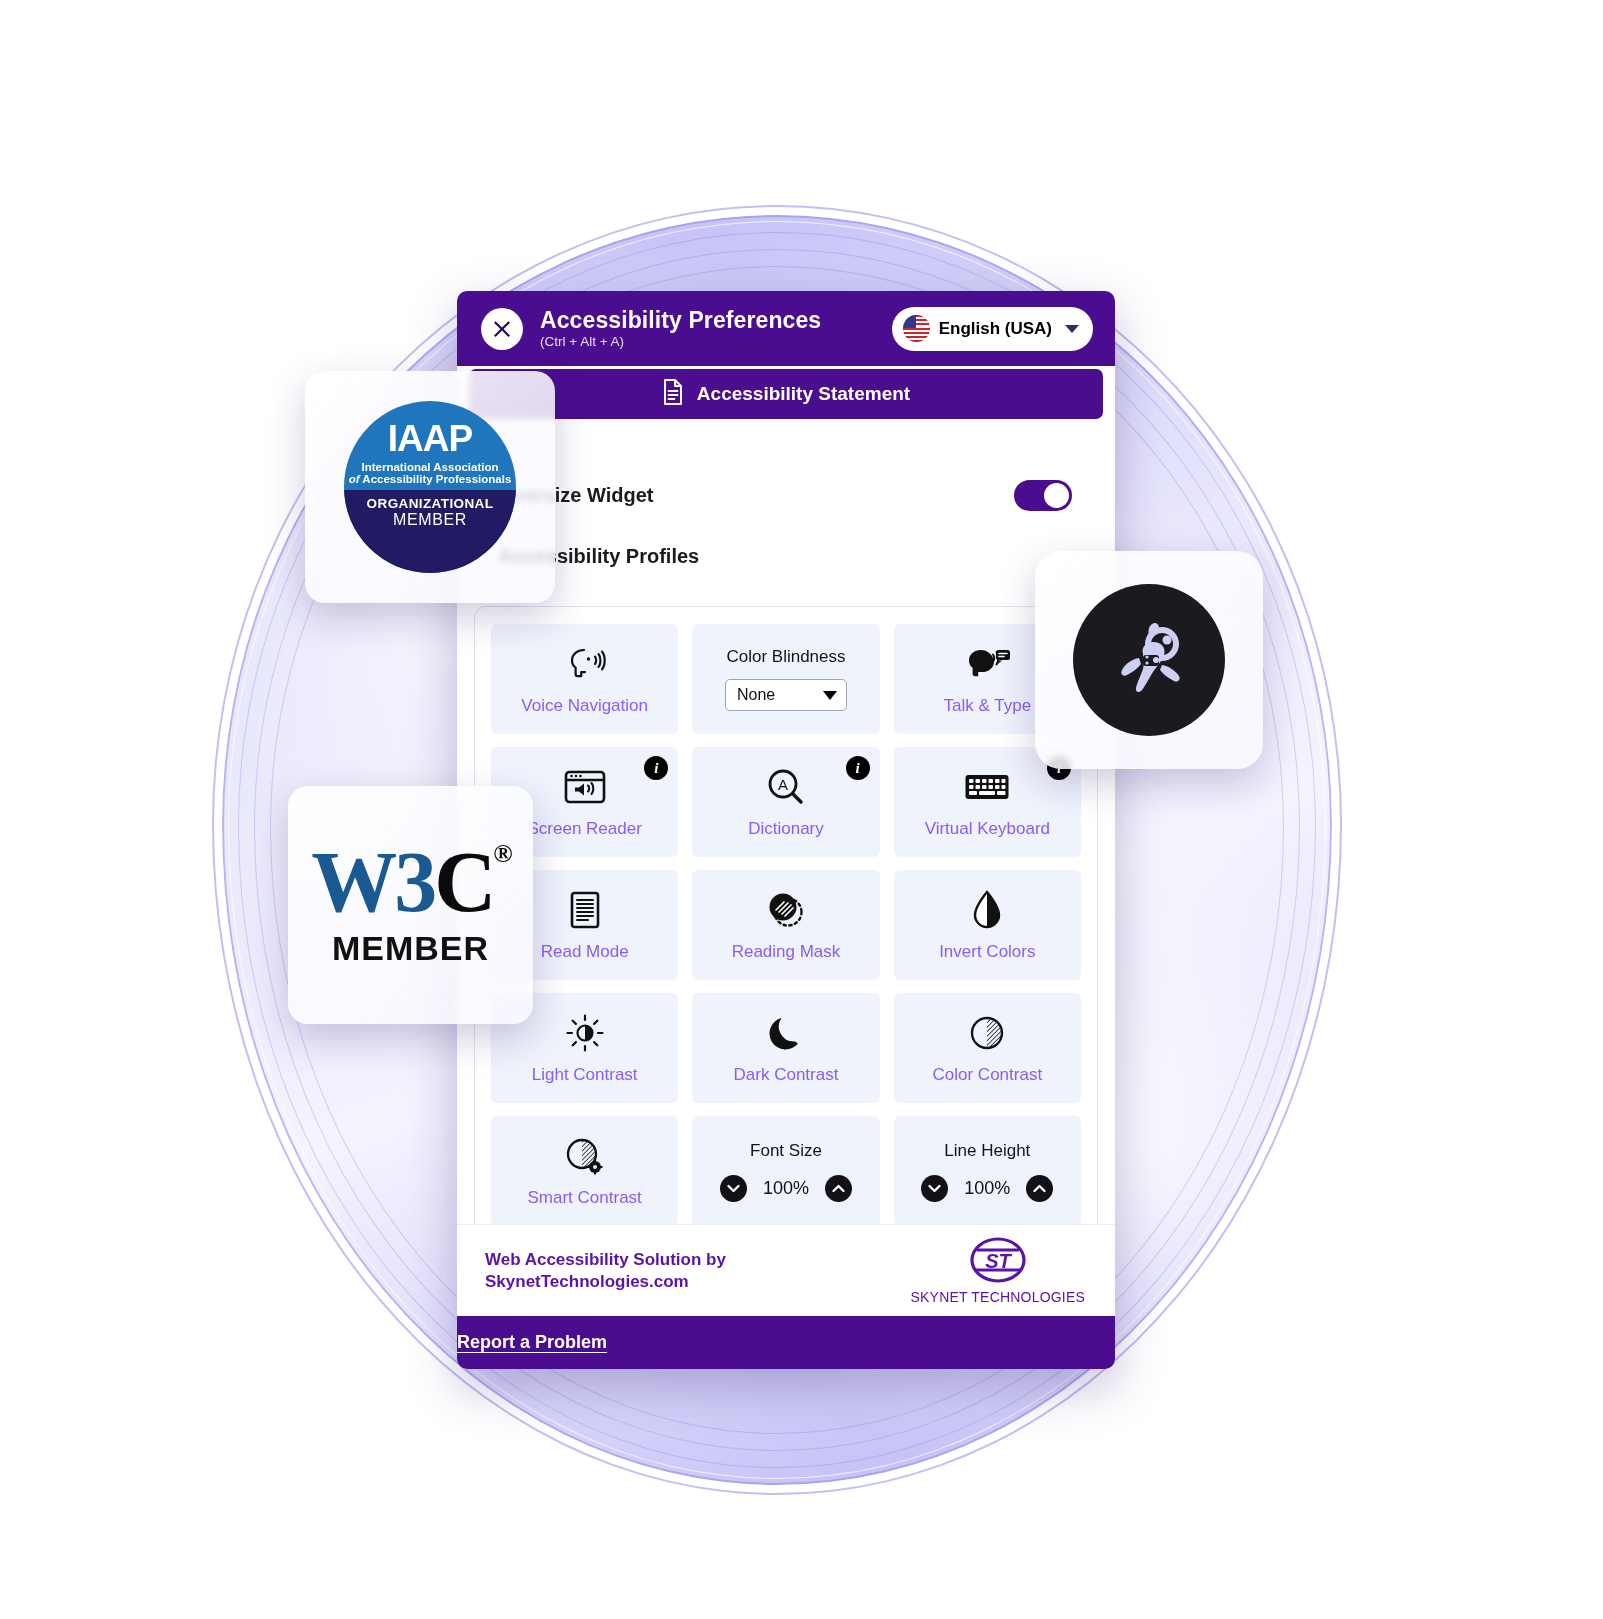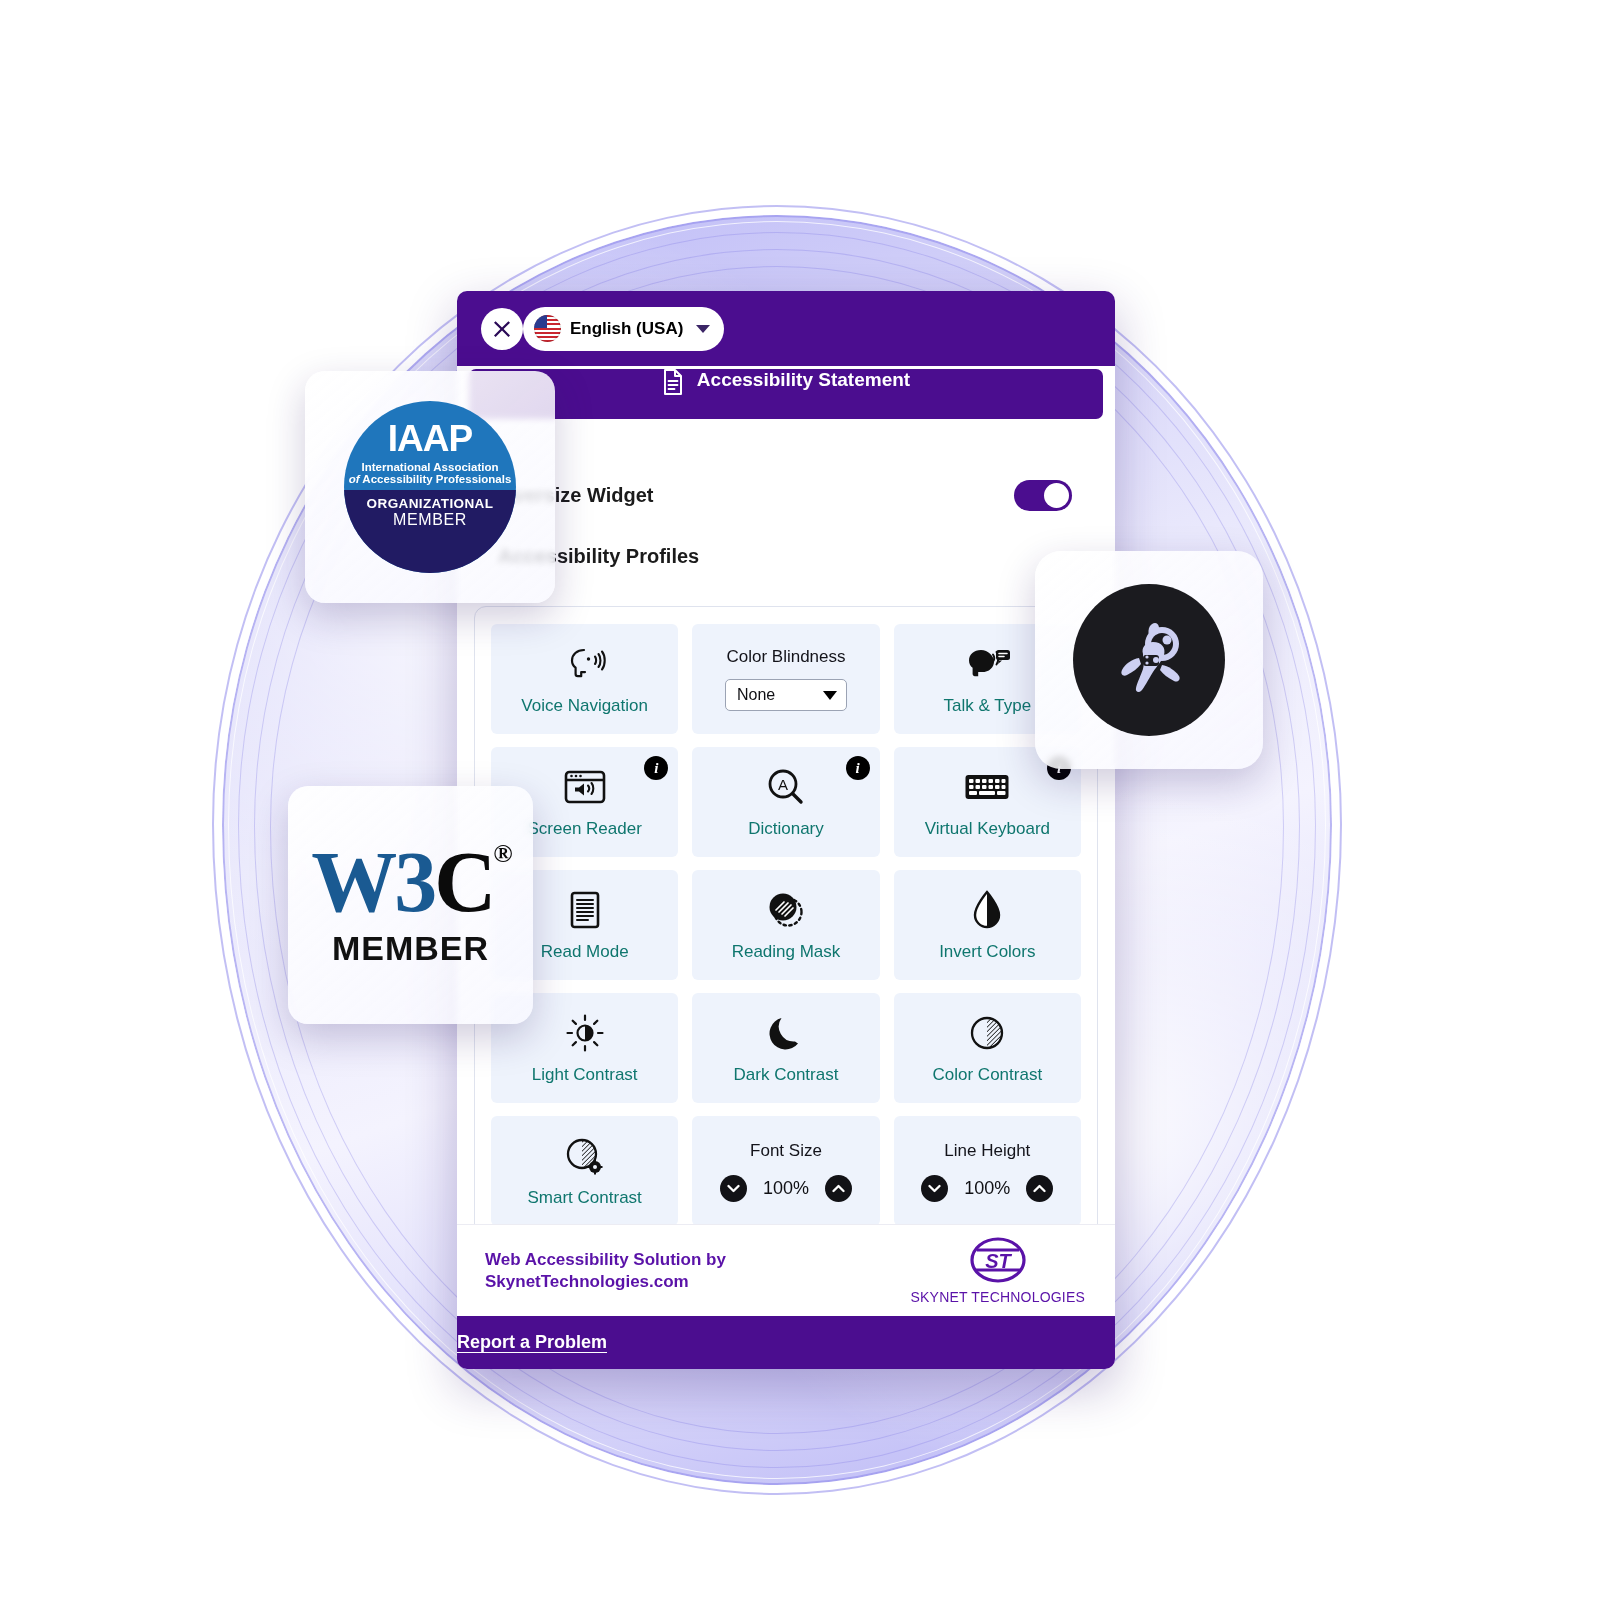--- a/index.html
+++ b/index.html
@@ -104,21 +104,21 @@
     border-left: 7px solid transparent; border-right: 7px solid transparent;
     border-top: 8px solid #3b2566;
   }
 
   
   .statement-bar {
     background: #4b0d8f;
     height: 50px;
     margin: 3px 12px 0 12px;
     border-radius: 7px;
-    display: flex; align-items: flex-start; justify-content: center; gap: 13px;
+    display: flex; align-items: center; justify-content: center; gap: 13px;
     color: #fff; font-size: 19px; font-weight: 700;
     cursor: pointer; flex: none;
   }
 
   
   .w-body { flex: 1 1 auto; padding: 0 0 0 0; position: relative; overflow: hidden; background:#fff; }
   .row-setting {
     display: flex; align-items: center; justify-content: space-between;
     padding: 0 43px 0 41px;
     height: 57px;
@@ -155,21 +155,21 @@
     border-radius: 6px;
     height: 110px;
     display: flex; flex-direction: column;
     align-items: center; justify-content: center;
     gap: 10px;
     position: relative;
     cursor: pointer;
     border: none;
     padding: 0 6px;
   }
-  .tile-label { font-size: 17px; color: #0f766e; text-align: center; line-height: 1.15; }
+  .tile-label { font-size: 17px; color: #8b5cf6; text-align: center; line-height: 1.15; }
   .tile-icon { display: flex; align-items: center; justify-content: center; height: 44px; }
   .info-badge {
     position: absolute; top: 9px; right: 10px;
     width: 24px; height: 24px; border-radius: 50%;
     background: #000; color: #fff;
     font-size: 15px; font-weight: 700; font-style: italic;
     display:flex; align-items:center; justify-content:center;
     font-family: "Liberation Serif", serif;
     cursor: pointer;
   }
@@ -275,20 +275,24 @@
   <div class="blob-ring" style="left:270px;top:266px;width:1014px;height:1168px;"></div>
 
   <div id="widget">
 
     <div class="w-header">
       <button class="close-btn">
         <svg width="20" height="20" viewBox="0 0 20 20" aria-hidden="true">
           <path d="M3.6 2.2 10 8.6l6.4-6.4 1.6 1.6L11.6 10l6.4 6.4-1.6 1.6L10 11.6 3.6 18 2 16.4 8.4 10 2 3.8z" fill="#2b0a57"></path>
         </svg>
       </button>
+      <div class="title-wrap">
+        <span class="title-main">Accessibility Preferences</span>
+        <span class="title-sub">(Ctrl + Alt + A)</span>
+      </div>
       <button class="lang-select">
         <span class="flag"></span>
         <span class="lang-label">English (USA)</span>
         <span class="chev"></span>
       </button>
     </div>
 
     <div class="statement-bar">
       <span>
         <svg width="22" height="26" viewBox="0 0 22 26" aria-hidden="true">

